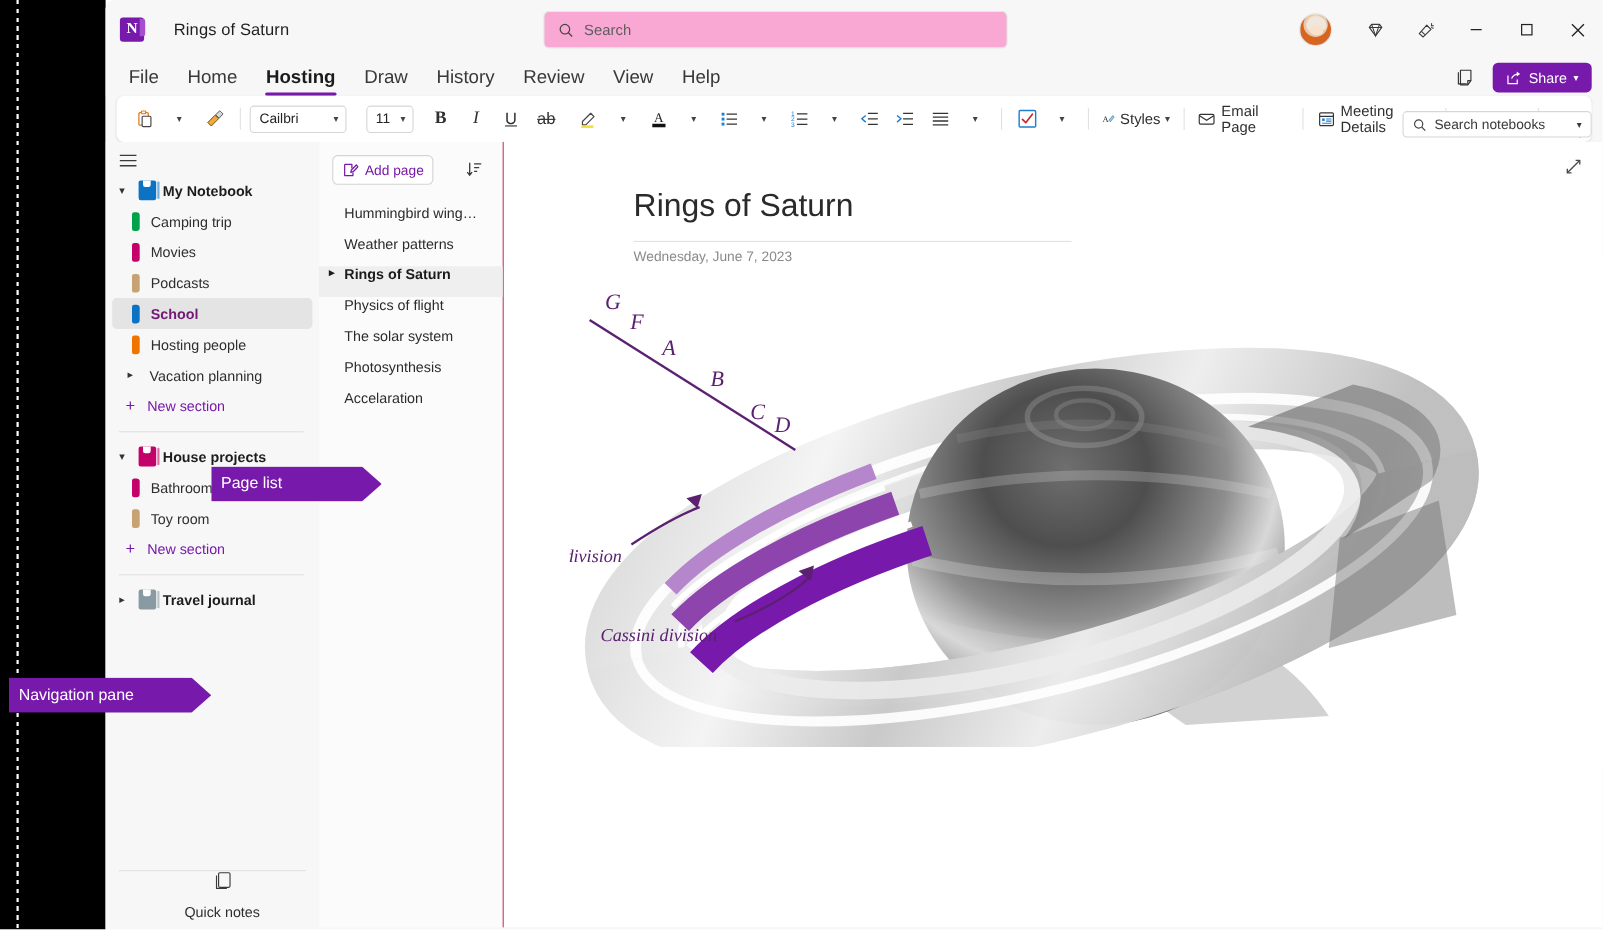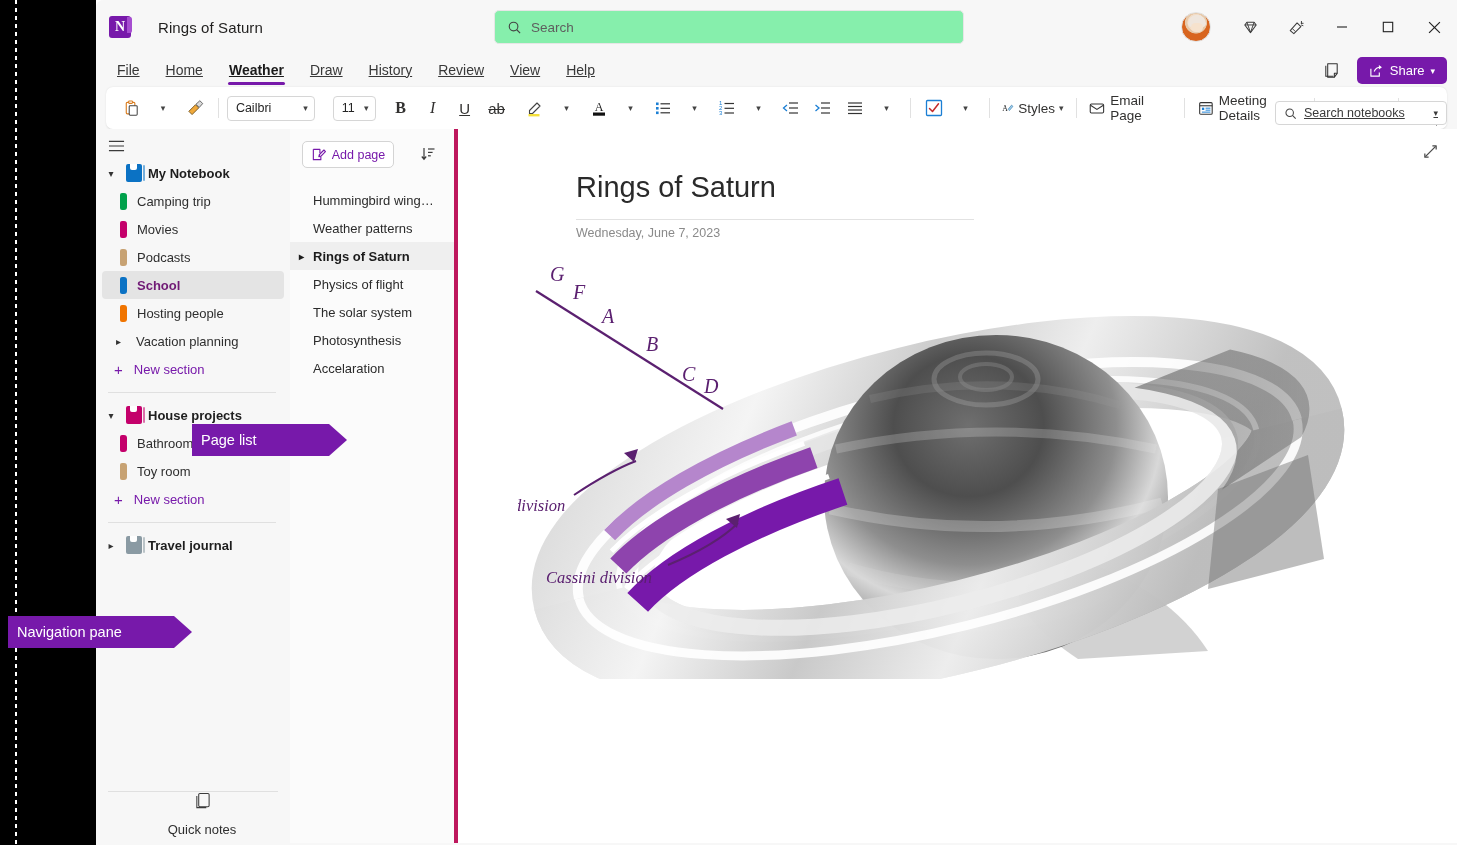--- a/index.html
+++ b/index.html
@@ -45,22 +45,22 @@
     font-family: "Liberation Serif", serif;
   }
   .logo-tab {
     position: absolute; right: 2px; top: 4px; width: 5px; height: 16px;
     background: #a64dd0; border-radius: 0 2px 2px 0;
   }
   .doc-title {
     margin-left: 24px; font-size: 15px; color: #201f1e; letter-spacing: .1px;
   }
   .searchbar {
-    position: absolute; left: 398px; top: 10px; width: 470px; height: 34px;
-    background: #86efac; border-radius: 5px; display: flex; align-items: center;
+    position: absolute; left: 398px; top: 10px; width: 422px; height: 34px;
+    background: #f9a8d4; border-radius: 5px; display: flex; align-items: center;
     padding: 0 12px; gap: 9px; border: 1px solid #e6e6e6;
   }
   .searchbar .ph { font-size: 13.5px; color: #5e5e5e; }
   .tb-right {
     position: absolute; right: 0; top: 0; height: 54px;
     display: flex; align-items: center; gap: 0px;
   }
   .avatar {
     width: 30px; height: 30px; border-radius: 50%;
     background: radial-gradient(circle at 50% 34%, #f2dcc6 0 36%, #e7c9a9 38% 46%, #d8651f 49% 100%);
@@ -83,21 +83,21 @@
     width: 46px; height: 54px; display: flex; align-items: center; justify-content: center;
     color: #222;
   }
 
   
   .tabsrow {
     position: relative; height: 33px; display: flex; align-items: center;
     padding-left: 8px; background: #f7f7f7;
   }
   .mtab {
-    font-size: 14px; color: #383838; padding: 5px 13px 7px; position: relative; text-decoration: underline;
+    font-size: 17px; color: #383838; padding: 5px 13px 7px; position: relative;
   }
   .mtab.active { color: #1b1b1b; font-weight: bold; }
   .mtab.active::after {
     content: ""; position: absolute; left: 12px; right: 12px; bottom: 0;
     height: 2.5px; background: #7719aa; border-radius: 2px;
   }
   .tabs-right {
     position: absolute; right: 10px; top: 3px; display: flex; align-items: center; gap: 10px;
   }
   .share-btn {
@@ -154,49 +154,49 @@
             color: #7719aa; font-size: 13px; }
   .navdiv { height: 1px; background: #e0e0e0; margin: 9px 14px 8px 12px; }
   .quicknotes {
     position: absolute; left: 0; right: 0; bottom: 0; height: 52px;
     border-top: 1px solid #e0e0e0; margin: 0 12px; display: flex; align-items: center;
     gap: 12px; padding-left: 18px; font-size: 13px; color: #2e2e2e; flex-direction: column;
   }
 
   
   .pagelist {
-    width: 168px; background: #fbfbfb; border-right: 4px solid #be185d;
+    width: 168px; background: #fbfbfb; border-right: 1px solid #be185d;
     position: relative; padding-top: 12px;
   }
   .addpage {
     margin-left: 12px; width: 92px; height: 27px; background: #fff; border: 1px solid #d4d4d4;
     border-radius: 5px; display: flex; align-items: center; justify-content: center; gap: 6px;
     color: #7719aa; font-size: 12.5px;
   }
   .sorticon { position: absolute; right: 18px; top: 17px; color: #3b3b3b; }
   .page-row {
-    height: 28px; display: flex; align-items: center; font-size: 13px; color: #2b2b2b;
+    height: 28px; display: flex; font-size: 13px; color: #2b2b2b;
     padding-left: 23px; position: relative;
   }
   .page-row.sel { background: #efefef; font-weight: bold; color: #1b1b1b; }
   .page-row .pcaret { position: absolute; left: 9px; font-size: 10px; }
 
   
   .canvas { flex: 1; background: #ffffff; position: relative; }
   .expand-ic { position: absolute; right: 18px; top: 14px; color: #4a4a4a; }
   .pg-title { position: absolute; left: 118px; top: 42px; font-size: 29px; color: #2a2a2a; font-weight: 400; }
   .pg-rule { position: absolute; left: 118px; top: 90px; width: 398px; height: 1px; background: #e2e2e2; }
   .pg-date { position: absolute; left: 118px; top: 97px; font-size: 12.5px; color: #8a8a8a; text-align: center; }
   .saturn-wrap { position: absolute; left: 60px; top: 130px; width: 840px; height: 420px; }
 
   
   .nbsearch {
     position: absolute; right: 10px; top: -28px; width: 172px; height: 24px;
     background: #fff; border: 1px solid #d6d6d6; border-radius: 4px;
-    display: flex; align-items: center; gap: 7px; padding: 0 8px; font-size: 12.5px; color: #3a3a3a; text-decoration: underline;
+    display: flex; align-items: center; gap: 7px; padding: 0 8px; font-size: 12.5px; color: #3a3a3a;
   }
   .nbsearch .nchev { margin-left: auto; font-size: 9px; }
   .subbar { position: relative; height: 0; }
 
   
   .callout {
     position: absolute; height: 32px; background: #7719aa; color: #fff;
     display: flex; align-items: center; font-size: 14.5px; padding-left: 9px;
     padding-right: 30px; z-index: 60;
     filter: drop-shadow(2px 2px 2px rgba(0,0,0,.30));
@@ -261,21 +261,21 @@
               <line x1="1" y1="1" x2="11" y2="11" stroke="#222" stroke-width="1.1"></line>
               <line x1="11" y1="1" x2="1" y2="11" stroke="#222" stroke-width="1.1"></line>
             </svg>
         </div>
       </div>
     </div>
 
     <div class="tabsrow">
       <div class="mtab">File</div>
       <div class="mtab">Home</div>
-      <div class="mtab active">Weather</div>
+      <div class="mtab active">Hosting</div>
       <div class="mtab">Draw</div>
       <div class="mtab">History</div>
       <div class="mtab">Review</div>
       <div class="mtab">View</div>
       <div class="mtab">Help</div>
 
       <div class="tabs-right">
         <div style="padding:4px 6px;">
           <svg width="19" height="19" viewBox="0 0 20 20">
             <path d="M6 3 h10 v10 l-3 4 H6 Z" fill="none" stroke="#333" stroke-width="1.1" stroke-linejoin="round"></path>

